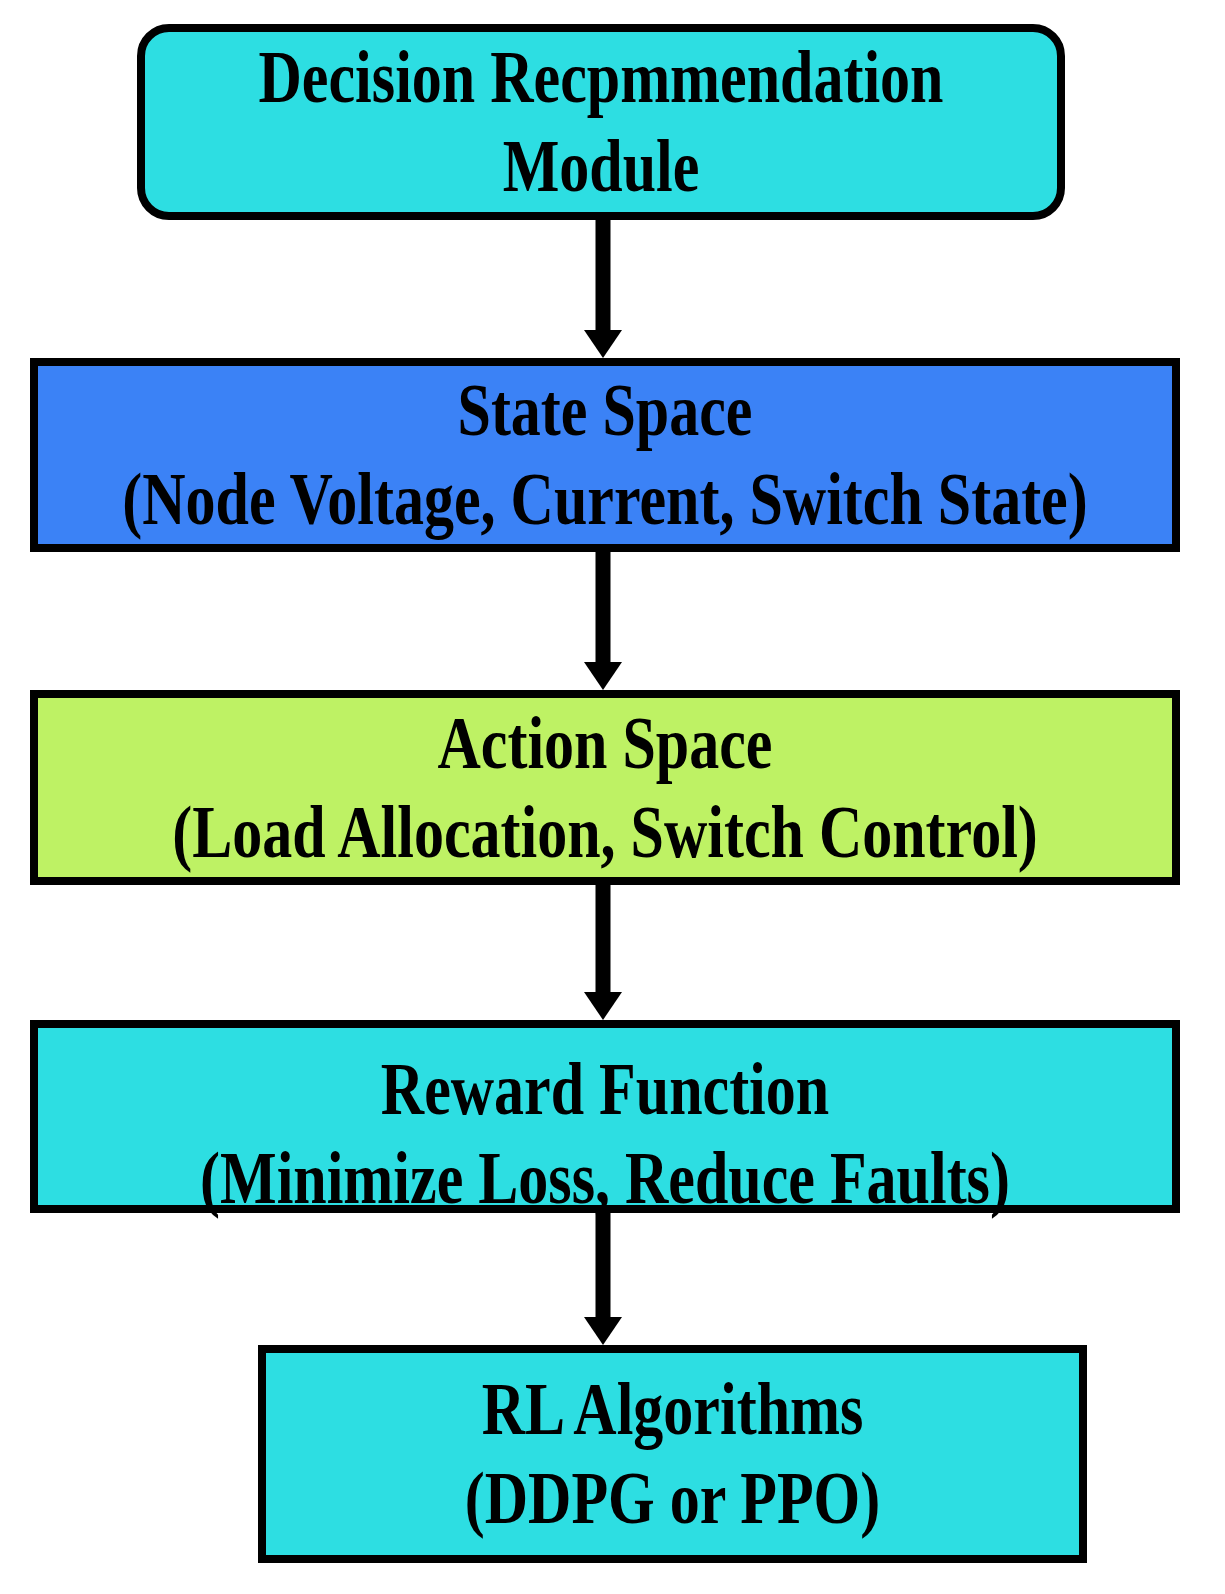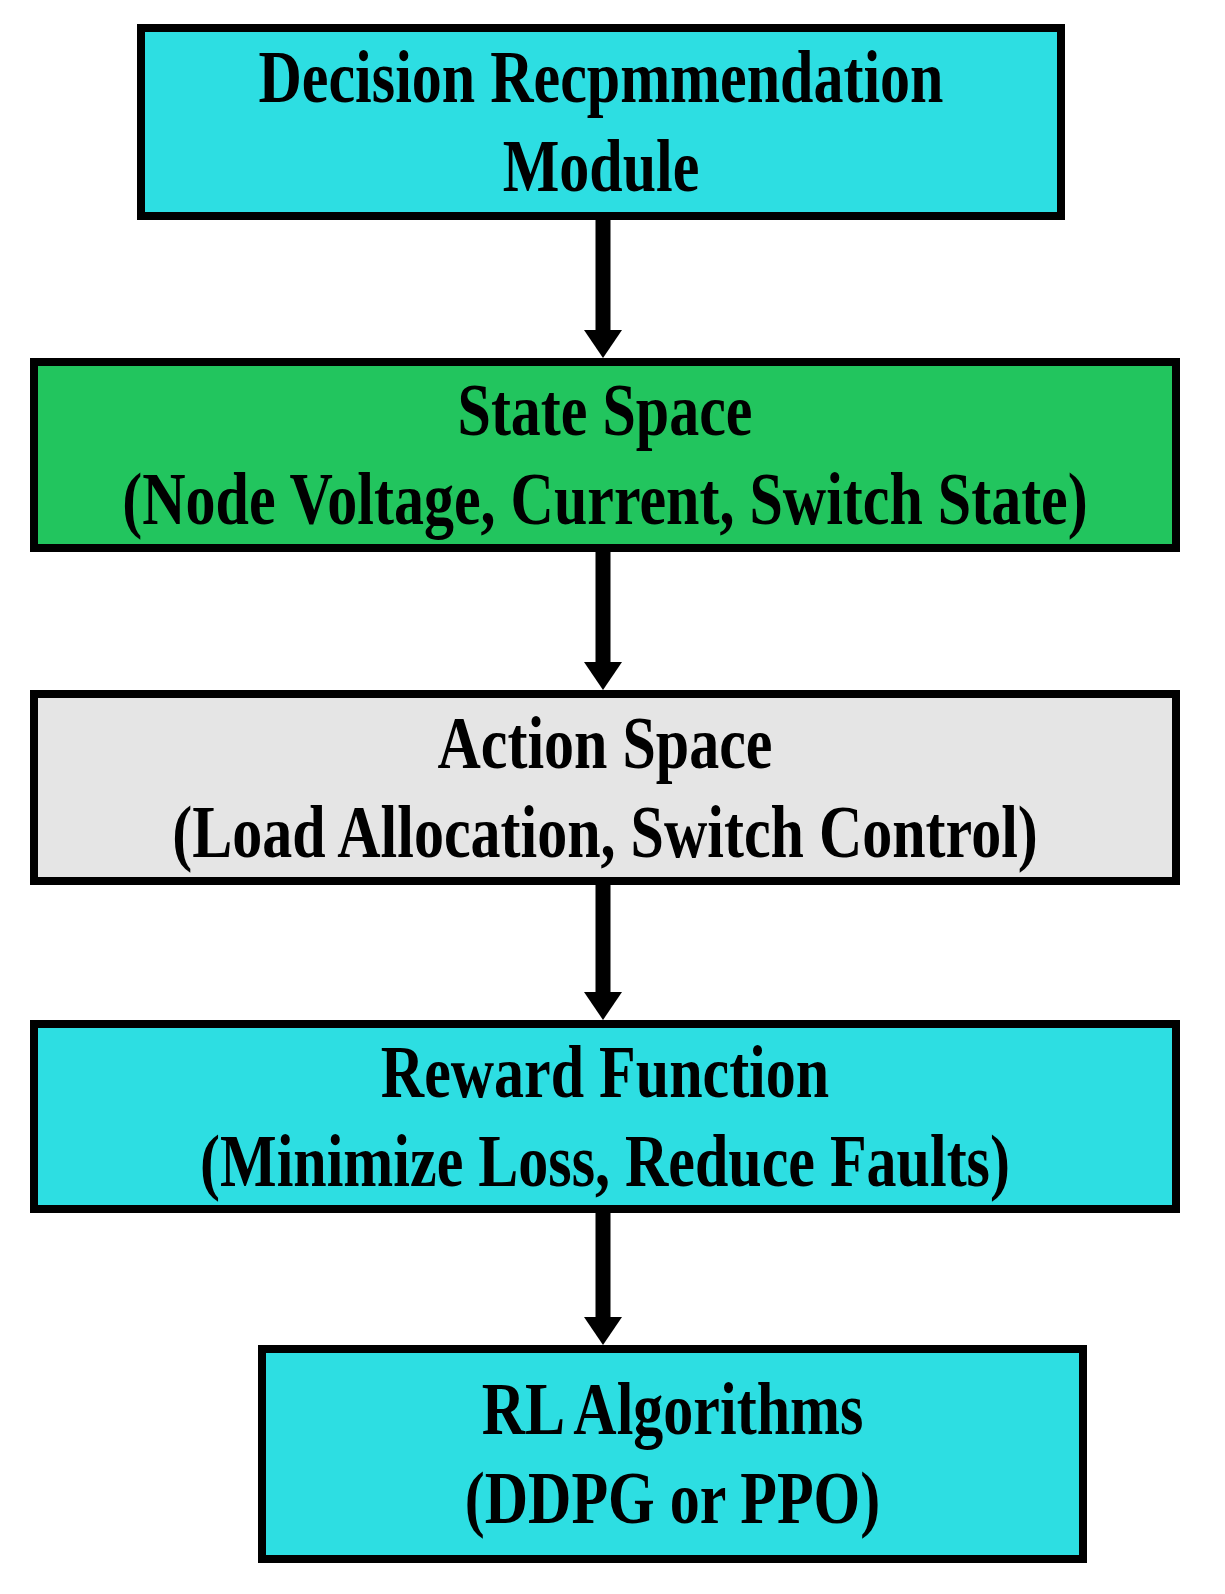--- a/index.html
+++ b/index.html
@@ -32,21 +32,21 @@
     color: #000000;
     transform: scaleY(1.25);
     width: 100%;
   }
   .node-line {
     white-space: nowrap;
   }
   .node1 { left: 137px; top: 24px;  width: 928px;  height: 196px; }
   .node2 { left: 30px;  top: 358px; width: 1150px; height: 194px; }
   .node3 { left: 30px;  top: 690px; width: 1150px; height: 195px; }
-  .node4 { left: 30px;  top: 1020px;width: 1150px; height: 193px; }
+  .node4 { left: 30px;  top: 1020px;width: 1150px; height: 193px; align-items: flex-end; }
   .node5 { left: 258px; top: 1345px;width: 829px;  height: 218px; }
 
   .arrow {
     position: absolute;
     width: 40px;
     left: 583px;
   }
   .arrow-shaft {
     position: absolute;
     left: 50%;
@@ -70,45 +70,45 @@
   .arrow1 { top: 218px;  height: 140px; }
   .arrow2 { top: 551px;  height: 139px; }
   .arrow3 { top: 883px;  height: 137px; }
   .arrow4 { top: 1212px; height: 133px; }
 </style>
 </head>
 <body>
 
 <div class="canvas" style="background: rgb(255, 255, 255);">
 
-  <div class="node node1" style="background: rgb(45, 222, 226); border-color: rgb(0, 0, 0);">
+  <div class="node node1" style="background: rgb(45, 222, 226); border-color: rgb(0, 0, 0); border-radius: 32px;">
     <div class="node-text" style="color: rgb(0, 0, 0);">
       <div class="node-line">Decision Recpmmendation</div>
       <div class="node-line">Module</div>
     </div>
   </div>
 
   <div class="arrow arrow1">
     <div class="arrow-shaft" style="background: rgb(0, 0, 0);"></div>
     <div class="arrow-head" style="border-top-color: rgb(0, 0, 0);"></div>
   </div>
 
-  <div class="node node2" style="background: #22c55e; border-color: rgb(0, 0, 0);">
+  <div class="node node2" style="background: #3b82f6; border-color: rgb(0, 0, 0);">
     <div class="node-text" style="color: rgb(0, 0, 0);">
       <div class="node-line">State Space</div>
       <div class="node-line">(Node Voltage, Current, Switch State)</div>
     </div>
   </div>
 
   <div class="arrow arrow2">
     <div class="arrow-shaft" style="background: rgb(0, 0, 0);"></div>
     <div class="arrow-head" style="border-top-color: rgb(0, 0, 0);"></div>
   </div>
 
-  <div class="node node3" style="background: #e5e5e5; border-color: rgb(0, 0, 0);">
+  <div class="node node3" style="background: #bef264; border-color: rgb(0, 0, 0);">
     <div class="node-text" style="color: rgb(0, 0, 0);">
       <div class="node-line">Action Space</div>
       <div class="node-line">(Load Allocation, Switch Control)</div>
     </div>
   </div>
 
   <div class="arrow arrow3">
     <div class="arrow-shaft" style="background: rgb(0, 0, 0);"></div>
     <div class="arrow-head" style="border-top-color: rgb(0, 0, 0);"></div>
   </div>

